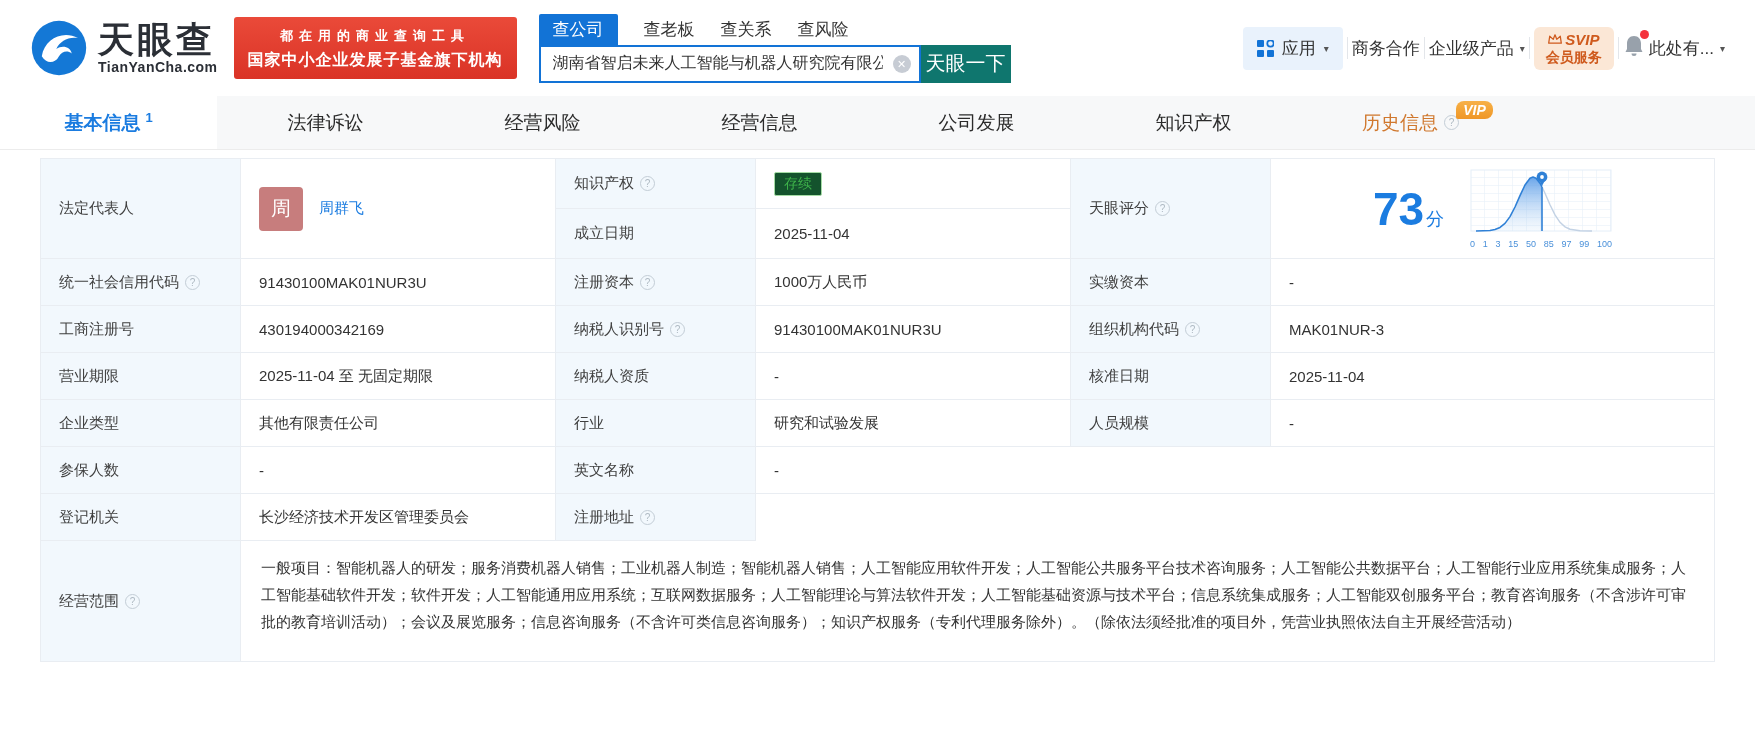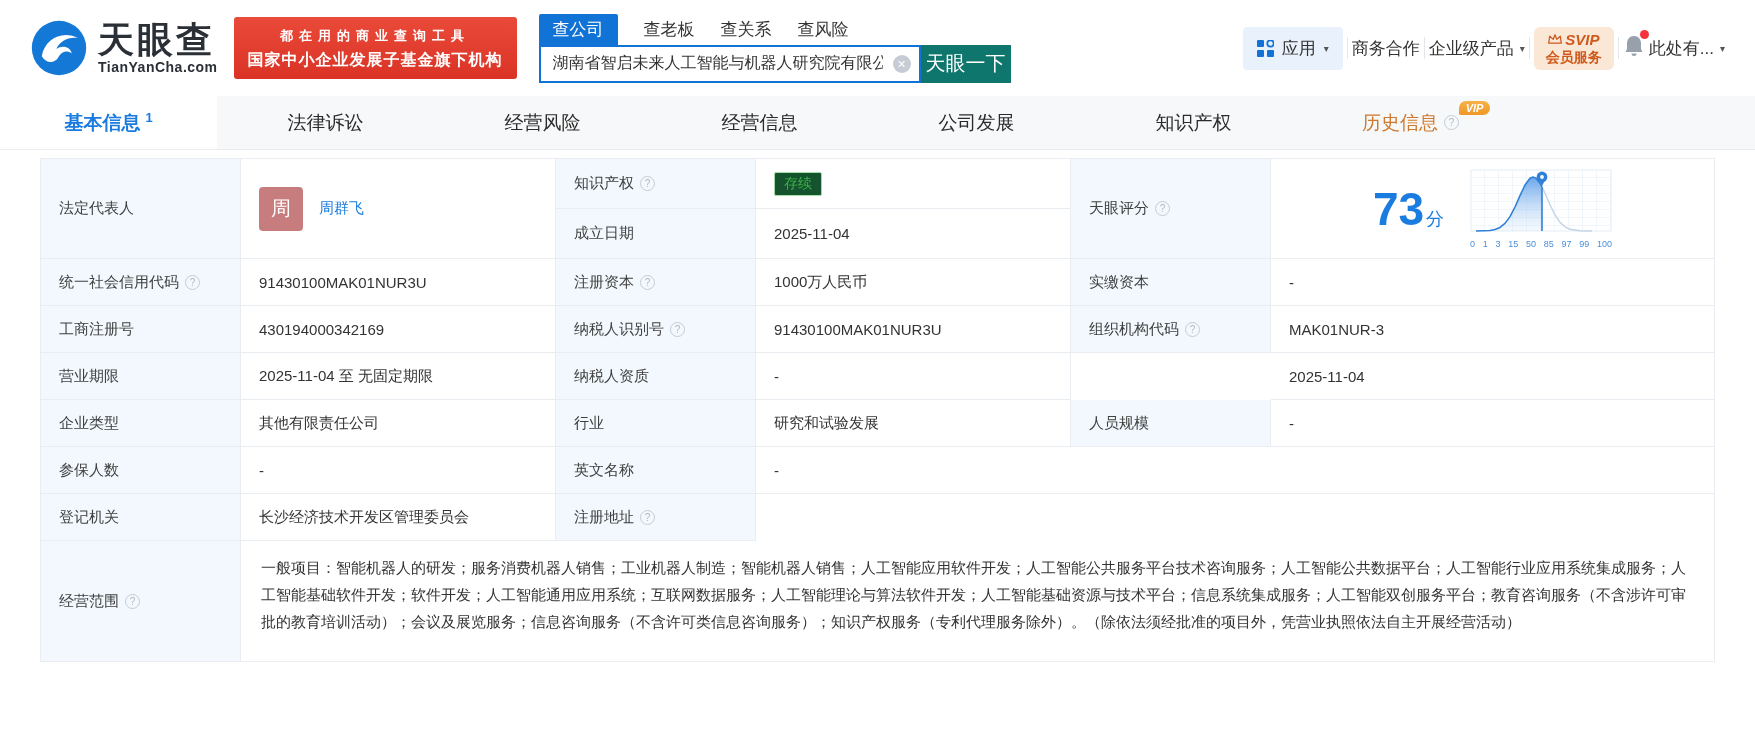--- a/index.html
+++ b/index.html
@@ -35,21 +35,21 @@
   .svip .s2 { font-size:14px; font-weight:bold; color:#cf5a1d; line-height:18px; }
   .bell-wrap { position:relative; cursor:pointer; }
   .bell-dot { position:absolute; top:-4px; right:-4px; width:9px; height:9px; border-radius:50%; background:#f4333c; }
 
   
   .tabbar { display:flex; background:#f7f8f9; border-bottom:1px solid #ececec; height:54px; }
   .tb { width:217px; display:flex; align-items:center; justify-content:center; font-size:19px; color:#2b2b2b; cursor:pointer; position:relative; }
   .tb.active { background:#fff; color:#1b7ce0; font-weight:bold; }
   .tb .cnt { font-size:13px; color:#1b7ce0; margin-left:5px; align-self:flex-start; margin-top:14px; }
   .tb.vip { color:#d0782e; }
-  .vip-badge { position:absolute; top:5px; margin-left:128px; background:linear-gradient(180deg,#f7b148,#ef9727); color:#fff; font-size:11px; font-weight:bold; font-style:italic; padding:1px 7px; border-radius:8px 8px 8px 2px; }
+  .vip-badge { position:absolute; top:5px; margin-left:128px; background:linear-gradient(180deg,#f7b148,#ef9727); color:#fff; font-size:14px; font-weight:bold; font-style:italic; padding:1px 7px; border-radius:8px 8px 8px 2px; }
   .qmark { display:inline-block; width:15px; height:15px; border:1px solid #c3cdd6; border-radius:50%; color:#aeb9c2; font-size:10px; line-height:14px; text-align:center; flex:0 0 auto; }
 
   
   .info-table { margin:8px 40px 0 40px; border:1px solid #e9edf2; display:grid;
     grid-template-columns:200px 315px 200px 315px 200px 1fr;
     grid-template-rows:50px 50px repeat(6,47px) minmax(120px,auto);
     font-size:15px; }
   .cell { border-right:1px solid #e9edf2; border-bottom:1px solid #e9edf2; display:flex; align-items:center; padding:0 18px; background:#fff; color:#333; gap:6px; }
   .cell.lbl { background:#f2f8fd; color:#404040; }
   .cell.nr { border-right:none; }
@@ -287,20 +287,23 @@
   </div>
   <div class="cell" style="grid-area:5/2/6/3;">
     <span>2025-11-04 至 无固定期限</span>
   </div>
   <div class="cell lbl" style="grid-area:5/3/6/4;">
     <span>纳税人资质</span>
   </div>
   <div class="cell" style="grid-area:5/4/6/5;">
     <span>-</span>
   </div>
+  <div class="cell lbl" style="grid-area:5/5/6/6;">
+    <span>核准日期</span>
+  </div>
   <div class="cell nr" style="grid-area:5/6/6/7;">
     <span>2025-11-04</span>
   </div>
 
   <div class="cell lbl" style="grid-area:6/1/7/2;">
     <span>企业类型</span>
   </div>
   <div class="cell" style="grid-area:6/2/7/3;">
     <span>其他有限责任公司</span>
   </div>

